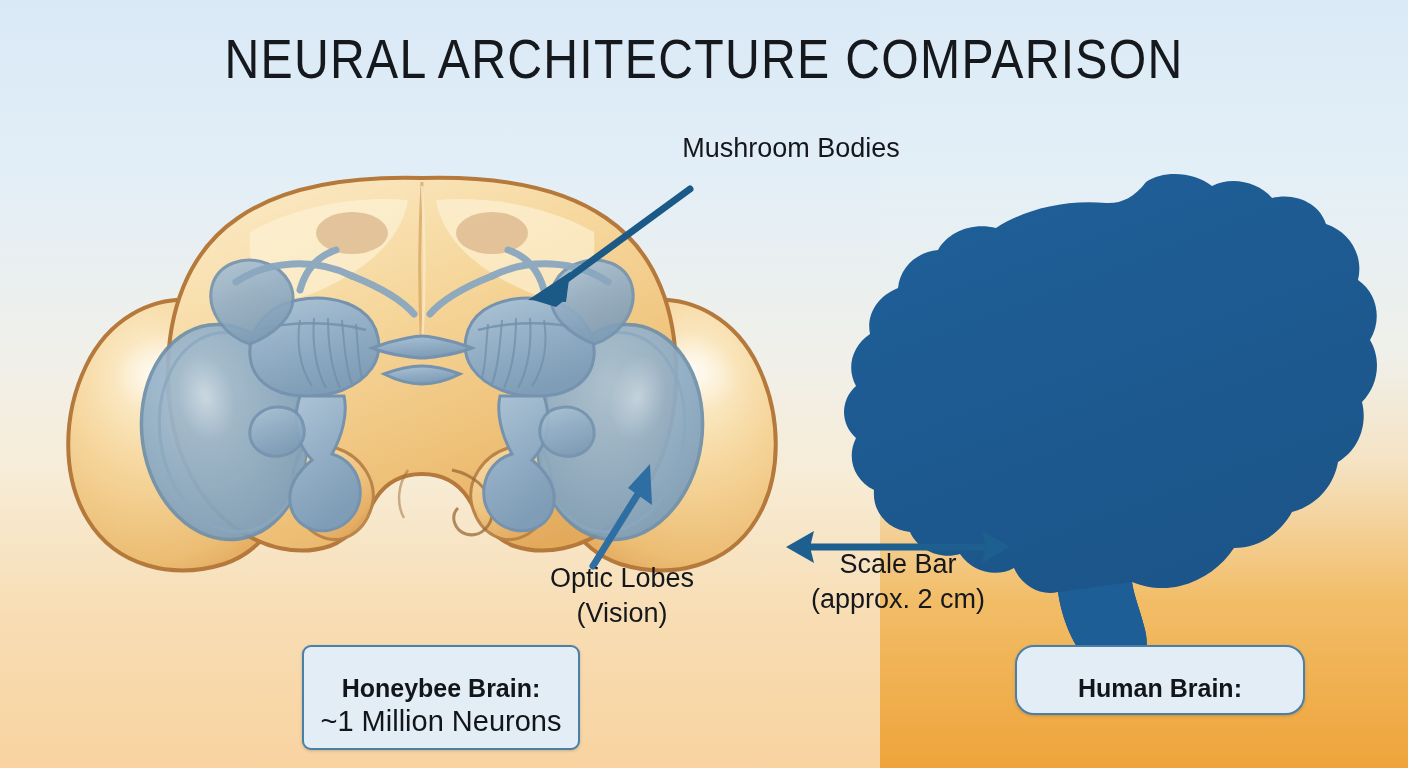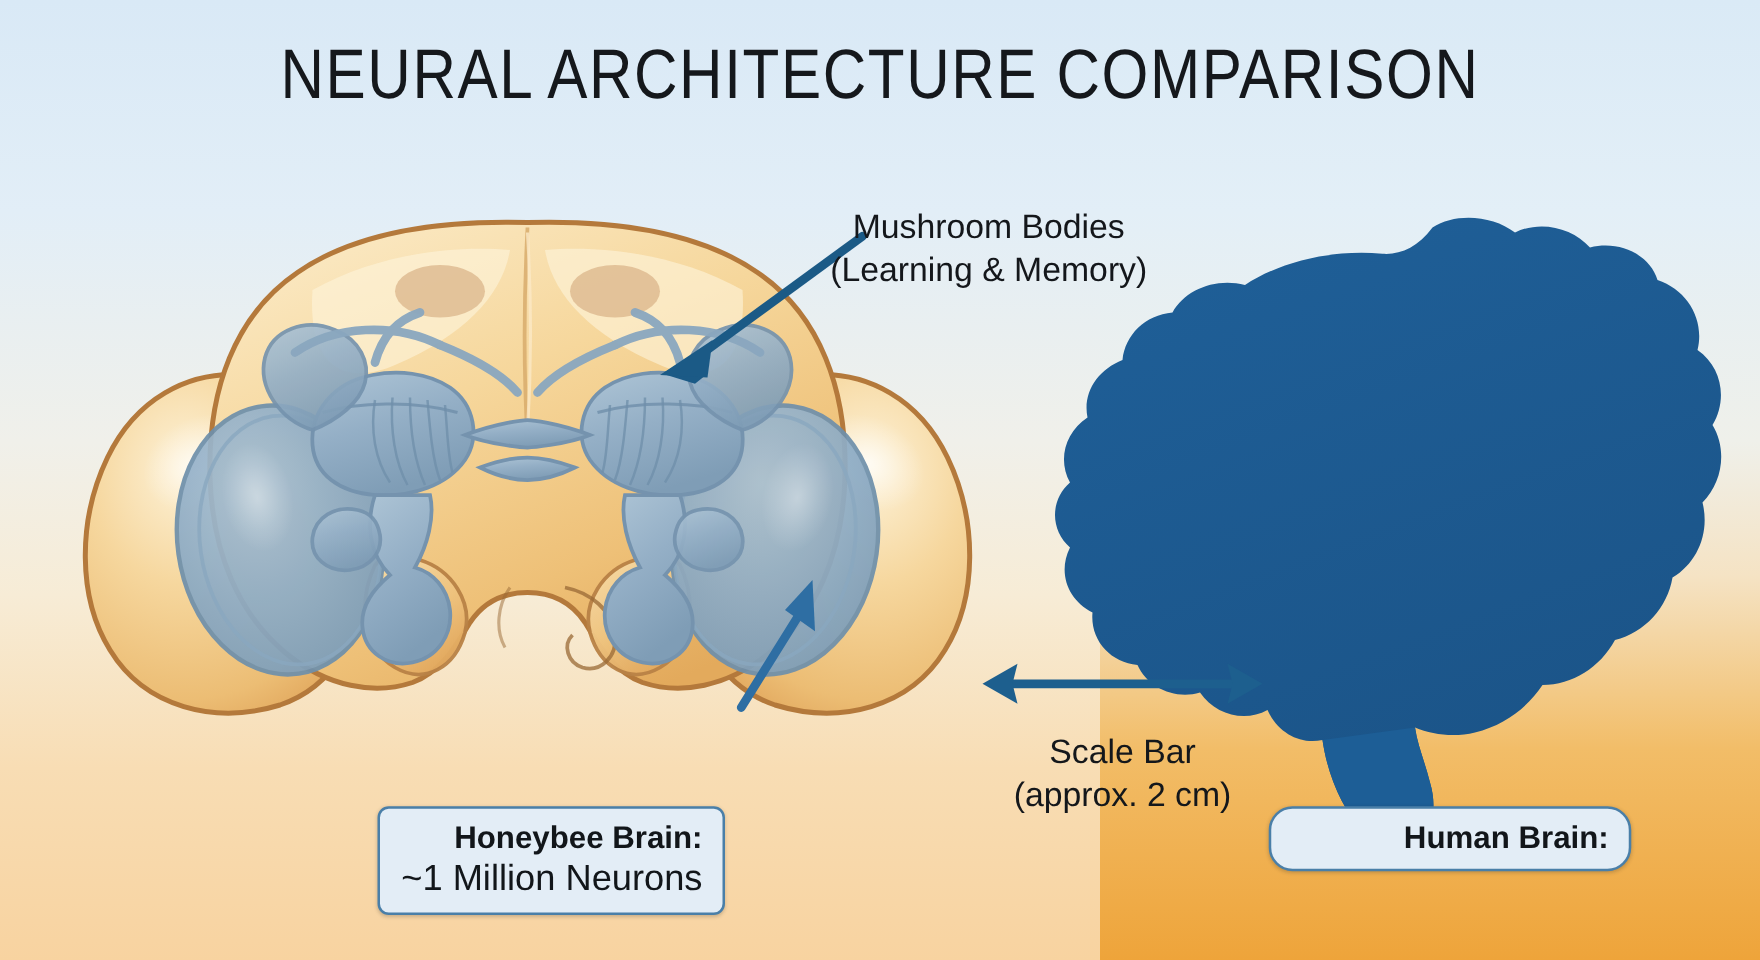--- a/index.html
+++ b/index.html
@@ -46,33 +46,33 @@
   
   .callout {
     position: absolute;
     text-align: center;
     color: #14171b;
     font-size: 27px;
     line-height: 1.28;
     white-space: nowrap;
     font-weight: 400;
   }
-  #label-mushroom { left: 608px; top: 131px; width: 366px; margin-top: 33px; }
+  #label-mushroom { left: 608px; top: 131px; width: 366px; }
   #label-optic    { left: 497px; top: 561px; width: 250px; }
-  #label-scale    { left: 783px; top: 584px; width: 230px; }
+  #label-scale    { left: 783px; top: 547px; width: 230px; }
 
   
   .caption-box {
     position: absolute;
     box-sizing: border-box;
     background: #e3edf6;
     border: 2px solid #4a7fa8;
     border-radius: 9px;
-    text-align: right;
-    padding: 8px 16px 9px 16px;
+    text-align: center;
+    padding: 26px 16px 9px 16px;
     color: #12161a;
     box-shadow: 0 1px 3px rgba(40,40,40,0.22);
   }
   .caption-box .line1 {
     font-size: 25px;
     font-weight: bold;
     line-height: 1.22;
     white-space: nowrap;
   }
   .caption-box .line2 {
@@ -381,23 +381,26 @@
       </g>
     </g>
   </svg>
 
   <div id="overlay">
 
     <div id="title">NEURAL ARCHITECTURE COMPARISON</div>
 
     <div class="callout" id="label-mushroom">
       <div>Mushroom Bodies</div>
-      <div>(Learning &amp; Memory)</div>
     </div>
 
+    <div class="callout" id="label-optic">
+      <div>Optic Lobes</div>
+      <div>(Vision)</div>
+    </div>
 
     <div class="callout" id="label-scale">
       <div>Scale Bar</div>
       <div>(approx. 2 cm)</div>
     </div>
 
     <div class="caption-box" id="caption-bee">
       <div class="line1">Honeybee Brain:</div>
       <div class="line2">~1 Million Neurons</div>
     </div>

